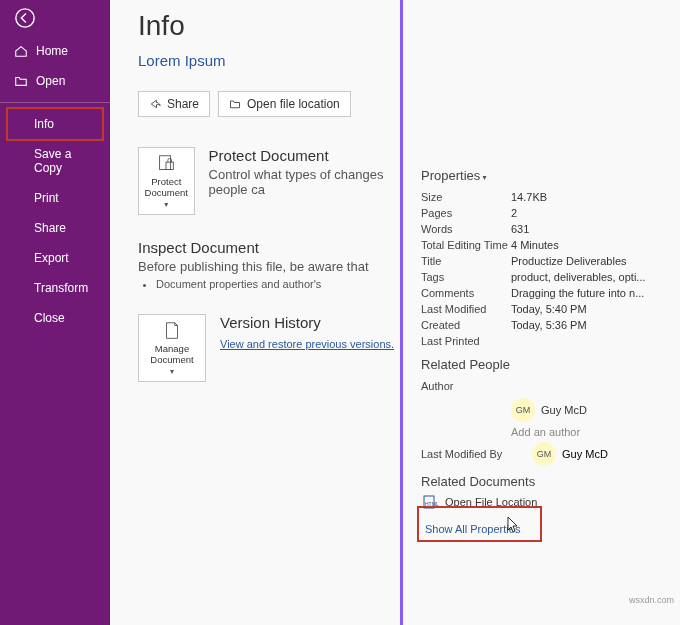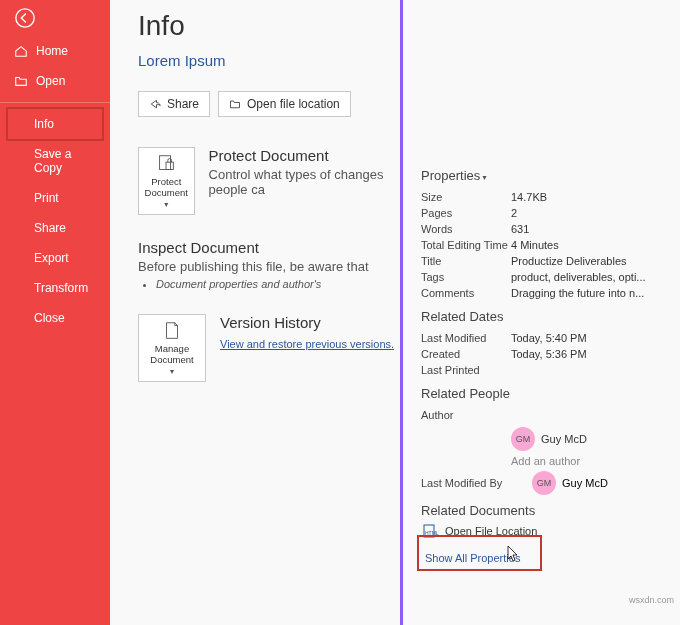--- a/index.html
+++ b/index.html
@@ -1,46 +1,46 @@
 <!DOCTYPE html>
 <html><head>
 <meta charset="utf-8">
 <style>
   * { box-sizing: border-box; margin: 0; padding: 0; font-family: "Segoe UI", sans-serif; }
   body { width: 680px; height: 625px; overflow: hidden; background: #f3f3f3; position: relative; }
   .root { display: flex; width: 100%; height: 100%; }
-  .sidebar { width: 110px; background: #ef4444; color: #fff; font-size: 12px; display: flex; flex-direction: column; }
+  .sidebar { width: 110px; background: #701a75; color: #fff; font-size: 12px; display: flex; flex-direction: column; }
   .back { height: 36px; display: flex; align-items: center; padding-left: 14px; }
   .back svg { width: 22px; height: 22px; }
   .nav-item { display: flex; align-items: center; gap: 8px; padding: 8px 14px; cursor: pointer; }
   .nav-item.plain { padding-left: 34px; }
   .selbox-wrap { position: relative; }
   .redbox { position:absolute; border:2px solid #c0392b; pointer-events:none; }
   .divider { border-top: 1px solid rgba(255,255,255,0.25); margin: 6px 0; }
   .nav-icon { width:14px; height:14px; display:inline-flex; align-items:center; justify-content:center; }
   .main { flex: 1; display: flex; background: #f9f9f9; }
   .center { width: 290px; padding: 10px 0 0 28px; }
   .title { font-size: 28px; font-weight: 300; color: #333; margin-bottom: 10px; }
   .docname { color: #2b579a; font-size: 15px; margin-bottom: 22px; }
   .headbtns { display:flex; gap:8px; margin-bottom:30px; }
   .btn { border:1px solid #c8c8c8; background:#fff; font-size:12px; padding:5px 10px; display:flex; align-items:center; gap:6px; cursor:pointer; color:#333; }
   .tile-row { display: flex; gap: 14px; margin-bottom: 24px; align-items: flex-start; }
   .tile { width: 68px; height: 68px; border:1px solid #c8c8c8; background:#fff; display:flex; flex-direction:column; align-items:center; justify-content:center; font-size:10px; text-align:center; gap:2px; cursor:pointer; color:#333; padding:2px; }
   .tile .cap { font-size:9.5px; line-height:1.1; }
   .tileicon { width:22px; height:22px; }
   .tile-text h3 { font-size: 15px; font-weight: 400; color: #333; margin-bottom:3px; }
   .tile-text p { font-size: 13px; color: #555; }
-  .tile-text ul { font-size:11px; color:#555; margin-left: 18px; margin-top:4px;font-style:italic; }
+  .tile-text ul { font-size:11px; color:#555; margin-left: 18px; margin-top:4px; }
   a.link { color:#2b579a; text-decoration: underline; font-size:11px; }
   .right { flex:1; border-left:3px solid #8b5cf6; padding: 20px 10px 0 18px; position:relative; max-width:260px; }
   .sect-head { font-size: 13px; color:#444; margin: 8px 0 6px; }
   .prop-row { display:flex; font-size:11px; color:#444; padding:2px 0; }
   .prop-row .k { width:90px; color:#444; }
   .prop-row .v { flex:1; color:#333; white-space:nowrap; overflow:hidden; text-overflow:ellipsis; }
-  .avatar { width:24px;height:24px;border-radius:50%;background:#f9a8d4;display:inline-flex;align-items:center;justify-content:center;font-size:9px;color:#555;margin-right:6px; }
+  .avatar { width:24px;height:24px;border-radius:50%;background:#fef9c3;display:inline-flex;align-items:center;justify-content:center;font-size:9px;color:#555;margin-right:6px; }
   .person-row { display:flex; align-items:center; font-size:11px; color:#333; margin:4px 0 4px 90px; }
   .addauthor { font-size:11px; color:#888; margin-left:90px; margin-top:2px; cursor:text; }
   .lmby-row { display:flex; align-items:center; font-size:11px; margin-top:4px; }
   .lmby-row .k { width:111px; color:#444; }
   .openloc { font-size:11px; color:#333; display:flex; align-items:center; gap:6px; margin-top:6px; margin-left:2px; cursor:pointer; }
   .showall { font-size:11px; color:#2b579a; display:inline-block; padding: 2px 4px; margin-top:12px; cursor:pointer; position:relative; }
   .showall-wrap { position:relative; display:inline-block; }
   .redbox2 { position:absolute; border:2px solid #c0392b; left:-4px; right:-18px; top:-3px; bottom:-5px; pointer-events:none; }
   .cursor { position:absolute; width:16px; height:20px; pointer-events:none; }
   .watermark { position:absolute; bottom:20px; right:6px; font-size:9px; color:#999; }
@@ -186,21 +186,20 @@
           <div class="prop-row">
             <span class="k">Tags</span>
             <span class="v">product, deliverables, opti...</span>
           </div>
           <div class="prop-row">
             <span class="k">Comments</span>
             <span class="v">Dragging the future into n...</span>
           </div>
         </div>
 
-      <div class="sect-head">Related Dates</div>
       <div id="date-rows">
           <div class="prop-row">
             <span class="k">Last Modified</span>
             <span class="v">Today, 5:40 PM</span>
           </div>
           <div class="prop-row">
             <span class="k">Created</span>
             <span class="v">Today, 5:36 PM</span>
           </div>
           <div class="prop-row">

